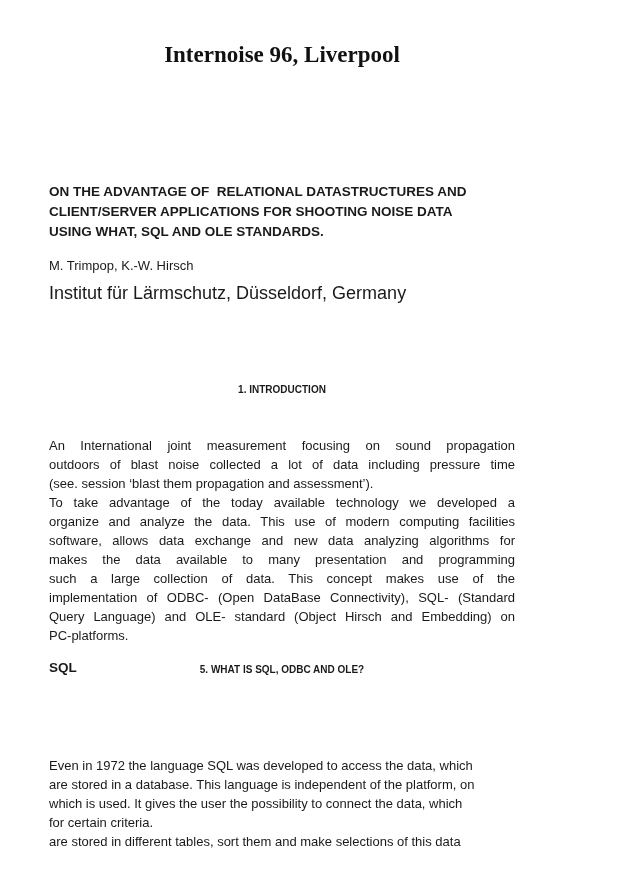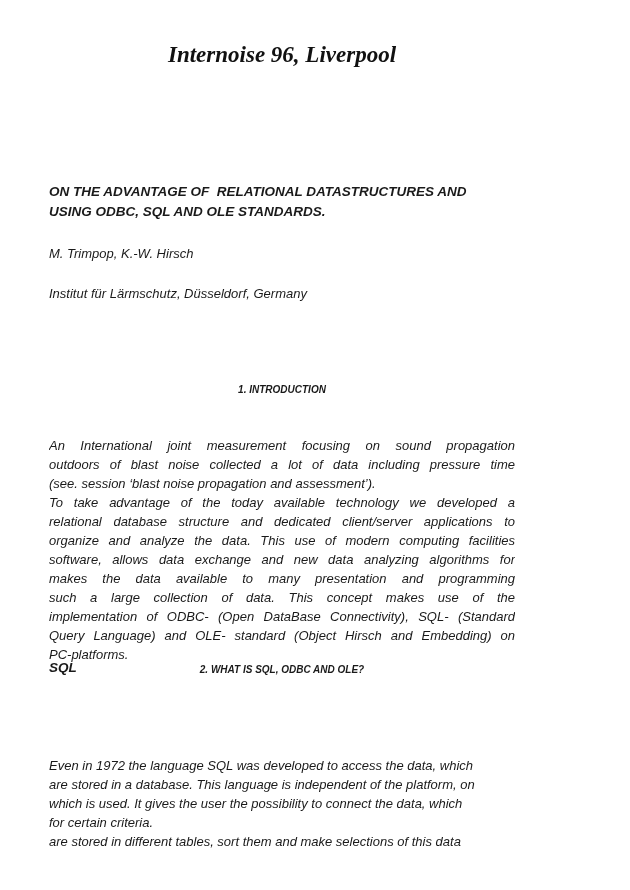--- a/index.html
+++ b/index.html
@@ -8,21 +8,20 @@
     background: #ffffff;
   }
   .page {
     position: relative;
     width: 630px;
     height: 890px;
     background: #ffffff;
     overflow: hidden;
     font-family: "Liberation Sans", sans-serif;
     color: #1a1a1a;
-    font-style: italic;
   }
   .col {
     position: absolute;
     left: 49px;
     width: 466px;
   }
   .conference-title {
     top: 41px;
     text-align: center;
     font-family: "Liberation Serif", serif;
@@ -31,27 +30,27 @@
     line-height: 27px;
     color: #111111;
   }
   .paper-heading {
     top: 182px;
     font-weight: bold;
     font-size: 13.5px;
     line-height: 20px;
   }
   .authors {
-    top: 244px;
+    top: 256px;
     font-size: 13px;
     line-height: 19px;
   }
   .affiliation {
     top: 284px;
-    font-size: 13px;
+    font-size: 18px;
     line-height: 19px;
   }
   .sec-heading {
     font-weight: bold;
     font-size: 10px;
     line-height: 19px;
     text-align: center;
   }
   .sec1-heading { top: 380px; }
   .sec2-heading { top: 660px; }
@@ -78,49 +77,49 @@
 </style>
 </head>
 <body>
 
 <div class="page">
 
   <div class="col conference-title">Internoise 96, Liverpool</div>
 
   <div class="col paper-heading">
       <div class="line">ON THE ADVANTAGE OF&nbsp; RELATIONAL DATASTRUCTURES AND</div>
-      <div class="line">USING ODBC, SQL AND OLE STANDARDS.</div>
+      <div class="line">CLIENT/SERVER APPLICATIONS FOR SHOOTING NOISE DATA</div>
+      <div class="line">USING WHAT, SQL AND OLE STANDARDS.</div>
     </div>
 
   <div class="col authors">M. Trimpop, K.-W. Hirsch</div>
 
   <div class="col affiliation">Institut für Lärmschutz, Düsseldorf, Germany</div>
 
   <div class="col sec-heading sec1-heading">1. INTRODUCTION</div>
 
   <div class="col body-block intro-body">
     <div>
         <div class="line j">An International joint measurement focusing on sound propagation</div>
         <div class="line j">outdoors of blast noise collected a lot of data including pressure time</div>
-        <div class="line">(see. session ‘blast noise propagation and assessment’).</div>
+        <div class="line">(see. session ‘blast them propagation and assessment’).</div>
       </div>
     <div>
         <div class="line j">To take advantage of the today available technology we developed a</div>
-        <div class="line j">relational database structure and dedicated client/server applications to</div>
         <div class="line j">organize and analyze the data. This use of modern computing facilities</div>
         <div class="line j">software, allows data exchange and new data analyzing algorithms for</div>
         <div class="line j">makes the data available to many presentation and programming</div>
         <div class="line j">such a large collection of data. This concept makes use of the</div>
         <div class="line j">implementation of ODBC- (Open DataBase Connectivity), SQL- (Standard</div>
         <div class="line j">Query Language) and OLE- standard (Object Hirsch and Embedding) on</div>
         <div class="line">PC-platforms.</div>
       </div>
   </div>
 
-  <div class="col sec-heading sec2-heading">2. WHAT IS SQL, ODBC AND OLE?</div>
+  <div class="col sec-heading sec2-heading">5. WHAT IS SQL, ODBC AND OLE?</div>
 
   <div class="col subheading">SQL</div>
 
   <div class="col body-block sql-body">
       <div class="line">Even in 1972 the language SQL was developed to access the data, which</div>
       <div class="line">are stored in a database. This language is independent of the platform, on</div>
       <div class="line">which is used. It gives the user the possibility to connect the data, which</div>
       <div class="line">for certain criteria.</div>
       <div class="line">are stored in different tables, sort them and make selections of this data</div>
     </div>

